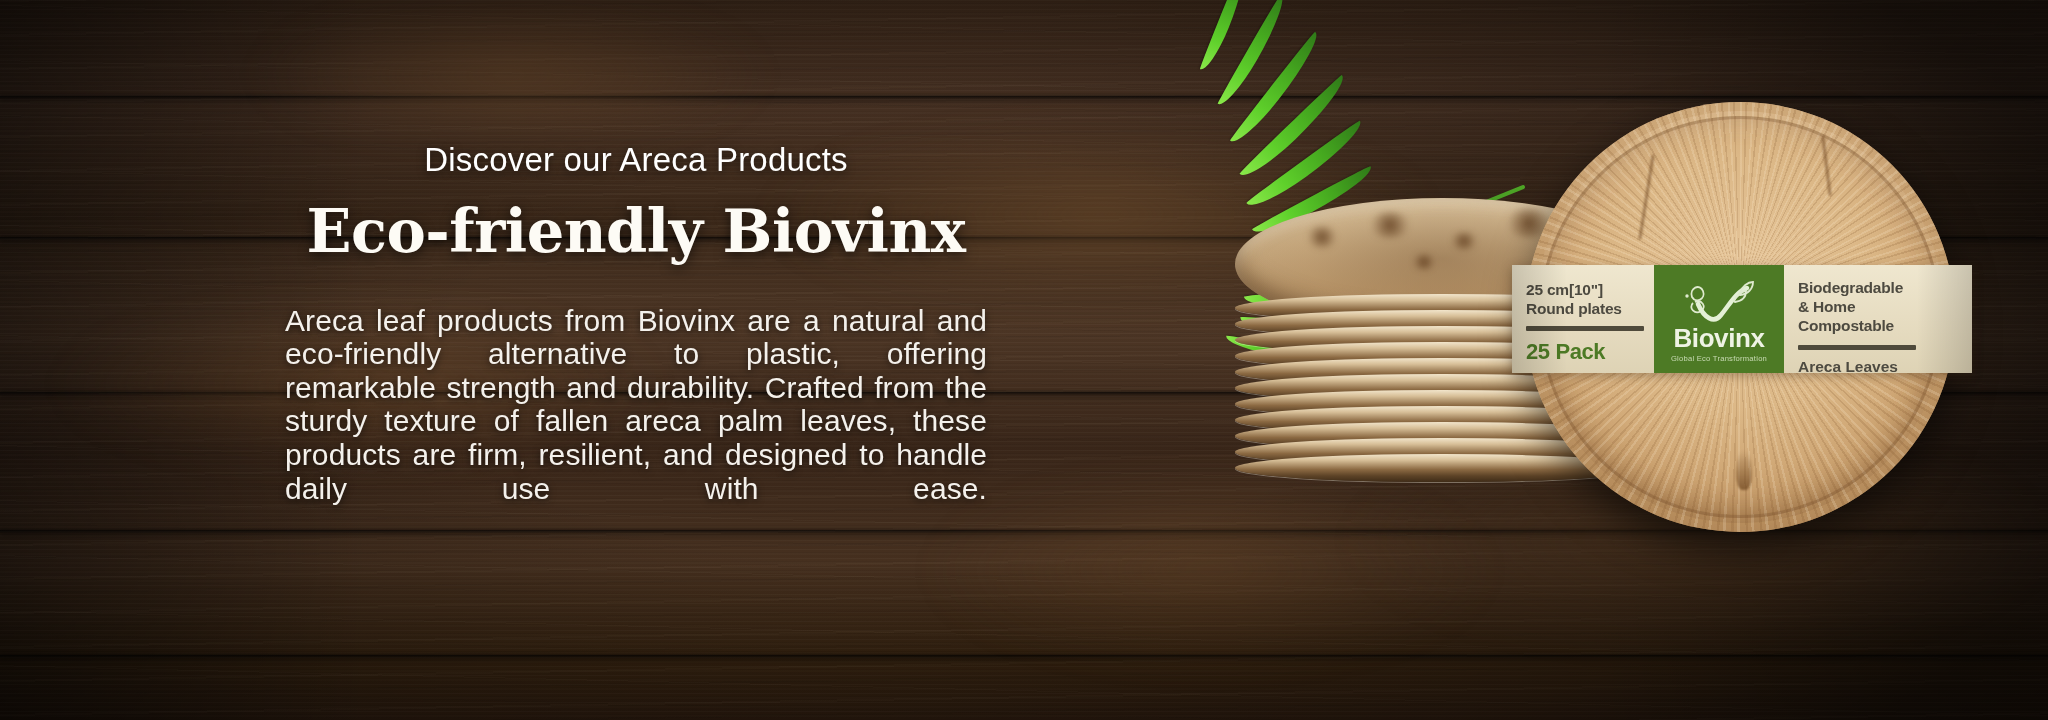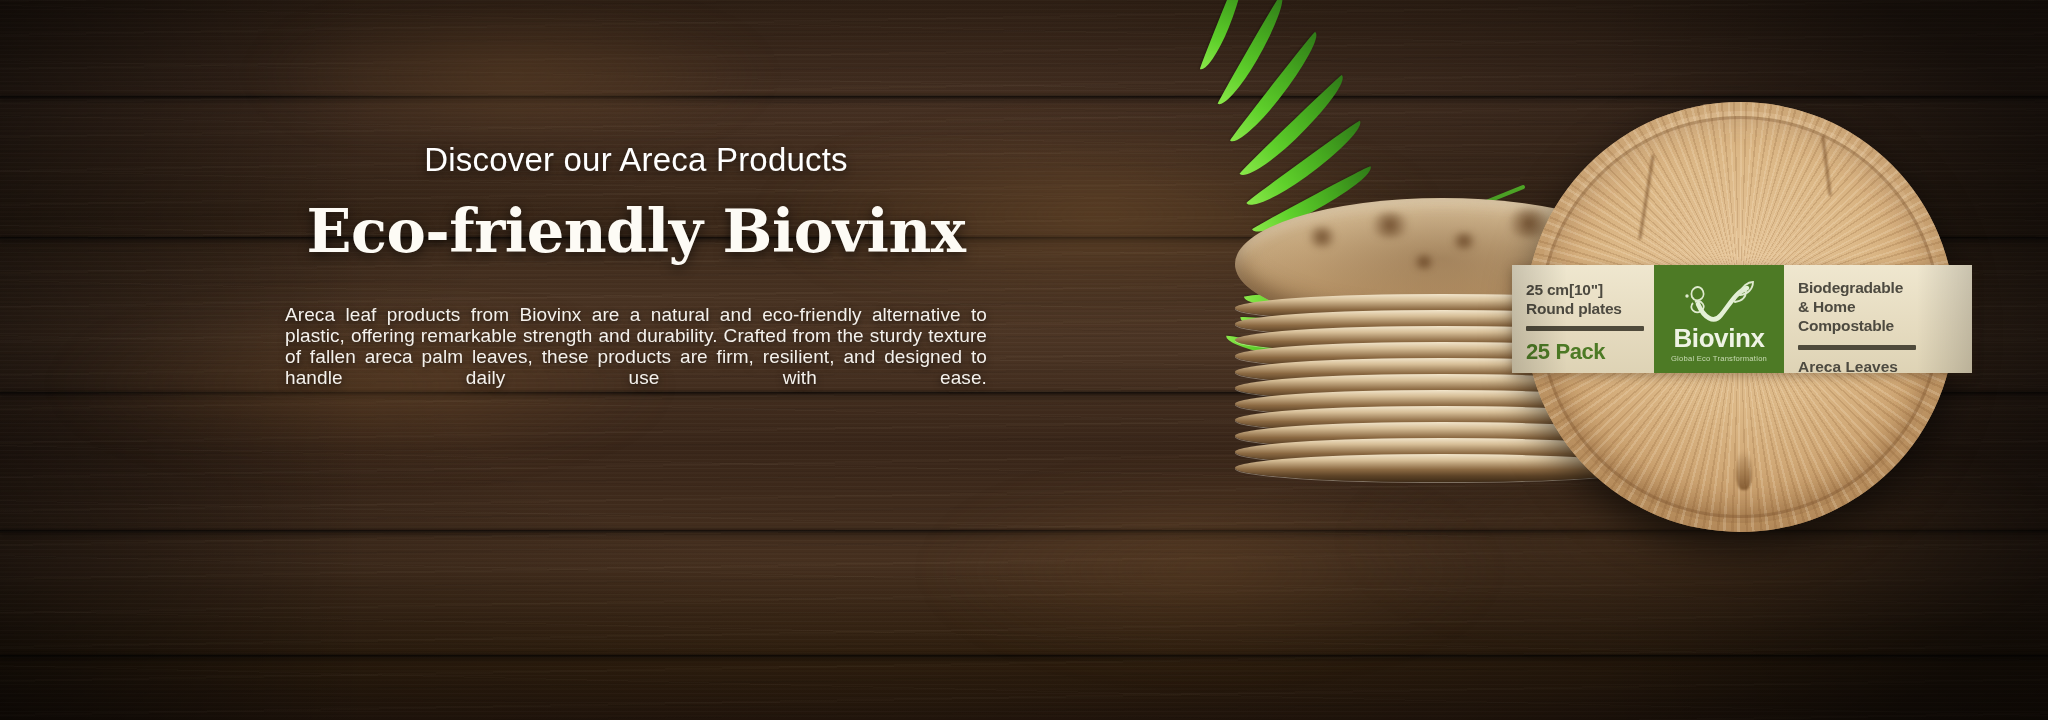--- a/index.html
+++ b/index.html
@@ -46,21 +46,21 @@
     background:radial-gradient(ellipse 62% 78% at 44% 50%,rgba(0,0,0,0) 36%,rgba(0,0,0,.33) 78%,rgba(0,0,0,.58) 100%);}
 
   
   .copy{position:absolute;left:285px;top:142px;width:702px;}
   .eyebrow{color:#ffffff;font-size:33px;line-height:1.1;font-weight:400;
     letter-spacing:.2px;text-align:center;
     text-shadow:0 2px 8px rgba(0,0,0,.60);}
   .headline{margin-top:22px;color:#fdfbf5;font-family:"DejaVu Serif","Liberation Serif",serif;
     font-weight:700;font-size:59px;line-height:1.08;text-align:center;letter-spacing:-.5px;
     text-shadow:0 3px 12px rgba(0,0,0,.62);}
-  .body{margin-top:22px;color:#f4f1ec;font-size:19px;line-height:1.12;
+  .body{margin-top:22px;color:#f4f1ec;font-size:30px;line-height:1.12;
     text-align:justify;text-justify:inter-word;letter-spacing:.1px;
     text-shadow:0 2px 7px rgba(0,0,0,.62);}
   .body:after{content:"";display:inline-block;width:100%;}
 
   
   .product{position:absolute;left:1240px;top:80px;width:760px;height:560px;}
 
   
   .frond{position:absolute;left:55px;top:10px;width:330px;height:190px;}
   .frond .leaflet{position:absolute;left:0;bottom:0;transform-origin:0% 100%;

